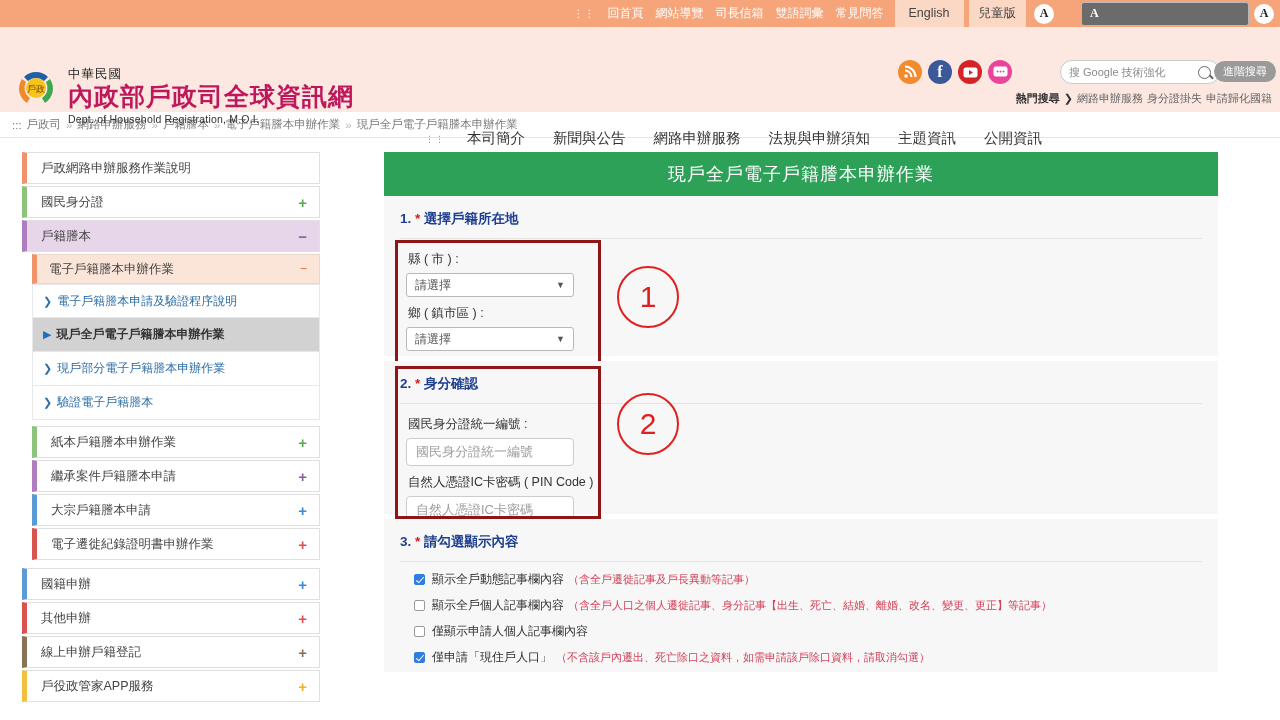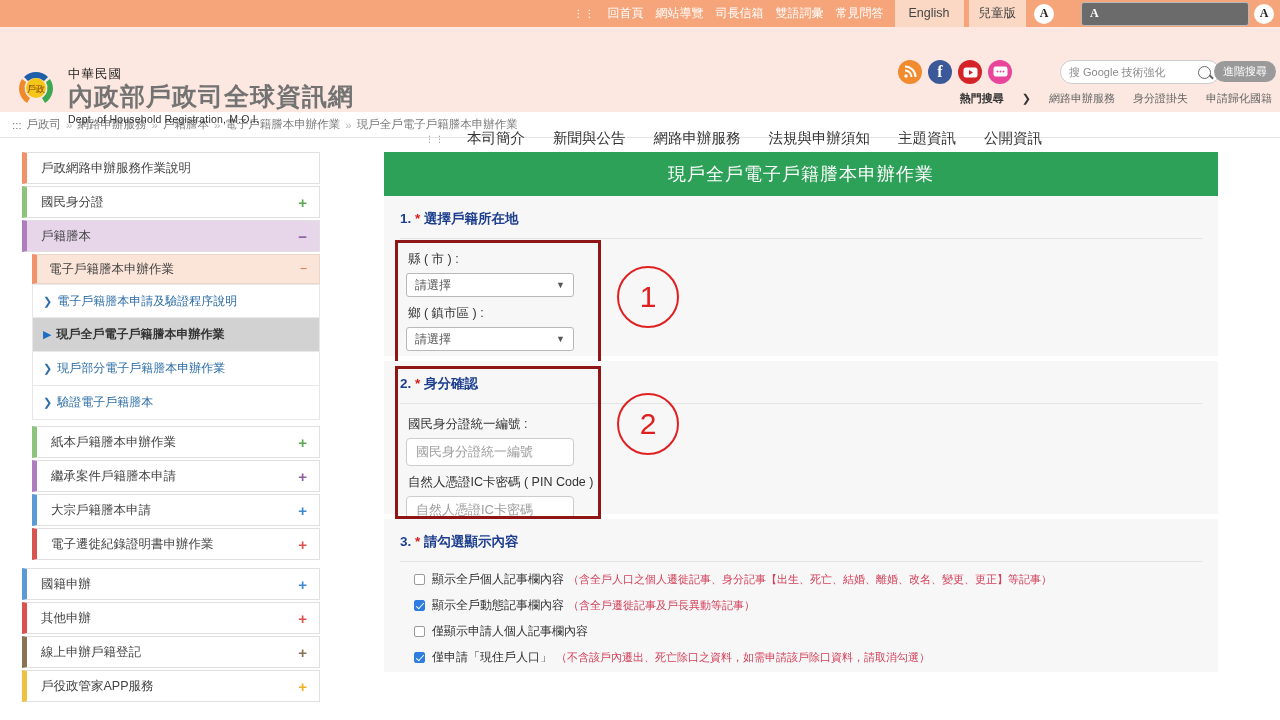--- a/index.html
+++ b/index.html
@@ -34,21 +34,21 @@
   .fsz.sel { background: #6b6b6b; color: #ffffff; }
   
   .header {
     height: 85px; background: #fce8e0; position: relative;
   }
   .logo-wrap { position: absolute; left: 10px; top: 36px; display: flex; align-items: flex-start; }
   .emblem { width: 52px; height: 50px; position: relative; flex: 0 0 52px; }
   .logo-text { margin-left: 6px; padding-top: 3px; }
   .logo-cn-small { font-size: 12.5px; color: #222; letter-spacing: 1px; font-family: "DejaVu Sans", sans-serif; }
   .logo-cn-big {
-    font-size: 25px; color: #737373; font-weight: bold; letter-spacing: 1px;
+    font-size: 25px; color: #be185d; font-weight: bold; letter-spacing: 1px;
     line-height: 1.15; font-family: "DejaVu Serif", serif;
   }
   .logo-en { font-size: 10.5px; color: #333; letter-spacing: .2px; margin-top: 1px; }
   .social { position: absolute; right: 268px; top: 33px; display: flex; gap: 6px; }
   .sico { width: 24px; height: 24px; border-radius: 50%; display:flex; align-items:center; justify-content:center; color:#fff; font-size: 13px; font-weight: bold; }
   .sico.rss { background: #f28a2e; }
   .sico.fb { background: #3b5998; font-family: "Liberation Serif", serif; font-size:16px; }
   .sico.yt { background: #d42428; font-size: 9px; }
   .sico.chat { background: #e8459b; font-size: 14px; }
   .searchbox {
@@ -59,21 +59,21 @@
   .search-ph { font-size: 11px; color: #8a8a8a; flex: 1; white-space: nowrap; overflow: hidden; }
   .mag { width: 13px; height: 13px; border: 1.6px solid #666; border-radius: 50%; position: relative; flex: 0 0 13px;}
   .mag::after { content:''; position:absolute; width:5px;height:1.6px;background:#666;transform:rotate(45deg);right:-4px;bottom:0;}
   .advbtn {
     position: absolute; right: 4px; top: 34px;
     background: #9a9a9a; color: #fff; font-size: 11px; border-radius: 11px;
     padding: 3px 9px; white-space: nowrap;
   }
   .hotsearch {
     position: absolute; right: 8px; top: 64px; font-size: 11px; color: #555;
-    display: flex; align-items: center; gap: 18px; white-space: nowrap;
+    display: flex; align-items: center; gap: 4px; white-space: nowrap;
   }
   .hotsearch .lbl { color:#333; font-weight:bold; }
   .hotsearch .arw { color:#333; font-weight:bold; }
   .hotsearch a { color:#666; text-decoration:none; }
   .mainnav {
     position: absolute; left: 425px; top: 86px; display: flex; align-items: center; gap: 0;
   }
   .nav-dots { color:#999; font-size: 9px; letter-spacing:1px; margin-right: 8px;}
   .nav-item { font-size: 14.5px; color: #333; padding: 16px 14px; white-space: nowrap; font-family:"DejaVu Sans",sans-serif;}
   
@@ -385,29 +385,29 @@
 
     <div class="section s3">
       <div class="sec-head">
         <span>3.</span>
         <span class="star">*</span>
         <span>請勾選顯示內容</span>
       </div>
       <div class="sec-rule"></div>
 
       <div class="chk-row">
+        <span class="cbox on"></span>
+        <span class="chk-label">顯示全戶動態記事欄內容</span>
+        <span class="chk-note">（含全戶遷徙記事及戶長異動等記事）</span>
+      </div>
+
+      <div class="chk-row">
         <span class="cbox"></span>
         <span class="chk-label">顯示全戶個人記事欄內容</span>
         <span class="chk-note">（含全戶人口之個人遷徙記事、身分記事【出生、死亡、結婚、離婚、改名、變更、更正】等記事）</span>
-      </div>
-
-      <div class="chk-row">
-        <span class="cbox on"></span>
-        <span class="chk-label">顯示全戶動態記事欄內容</span>
-        <span class="chk-note">（含全戶遷徙記事及戶長異動等記事）</span>
       </div>
 
       <div class="chk-row">
         <span class="cbox"></span>
         <span class="chk-label">僅顯示申請人個人記事欄內容</span>
         <span class="chk-note"></span>
       </div>
 
       <div class="chk-row">
         <span class="cbox on"></span>

